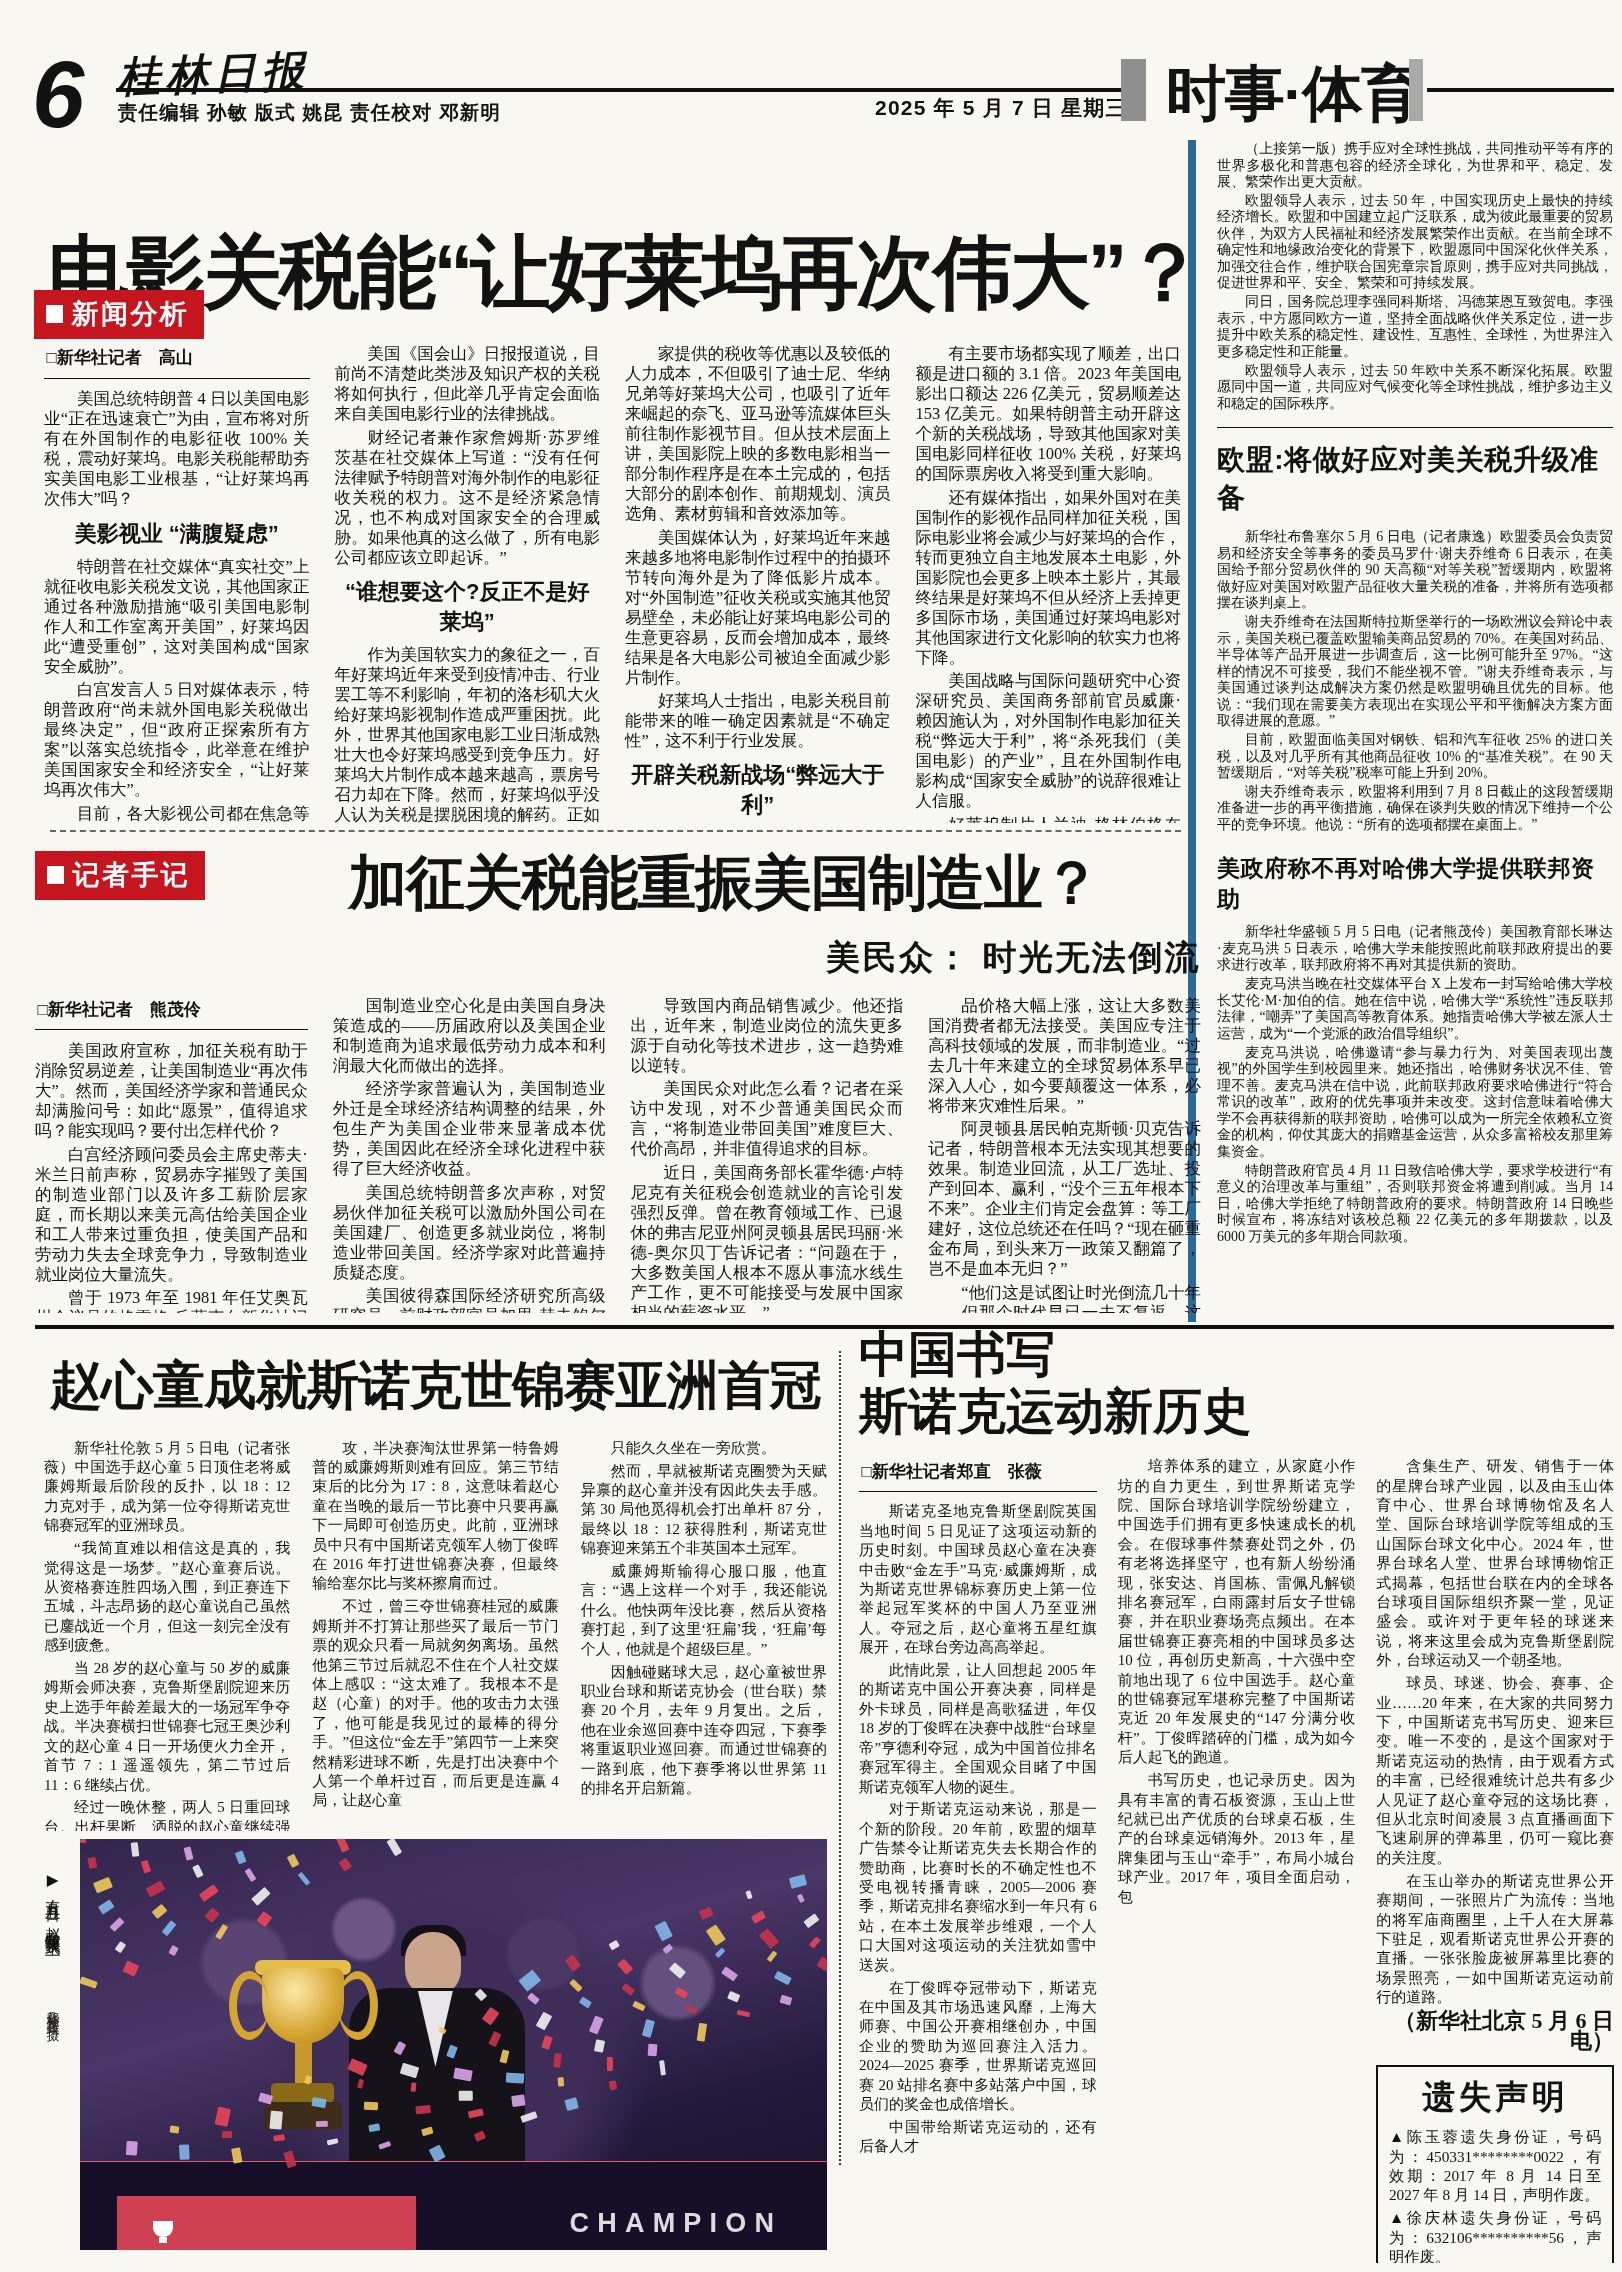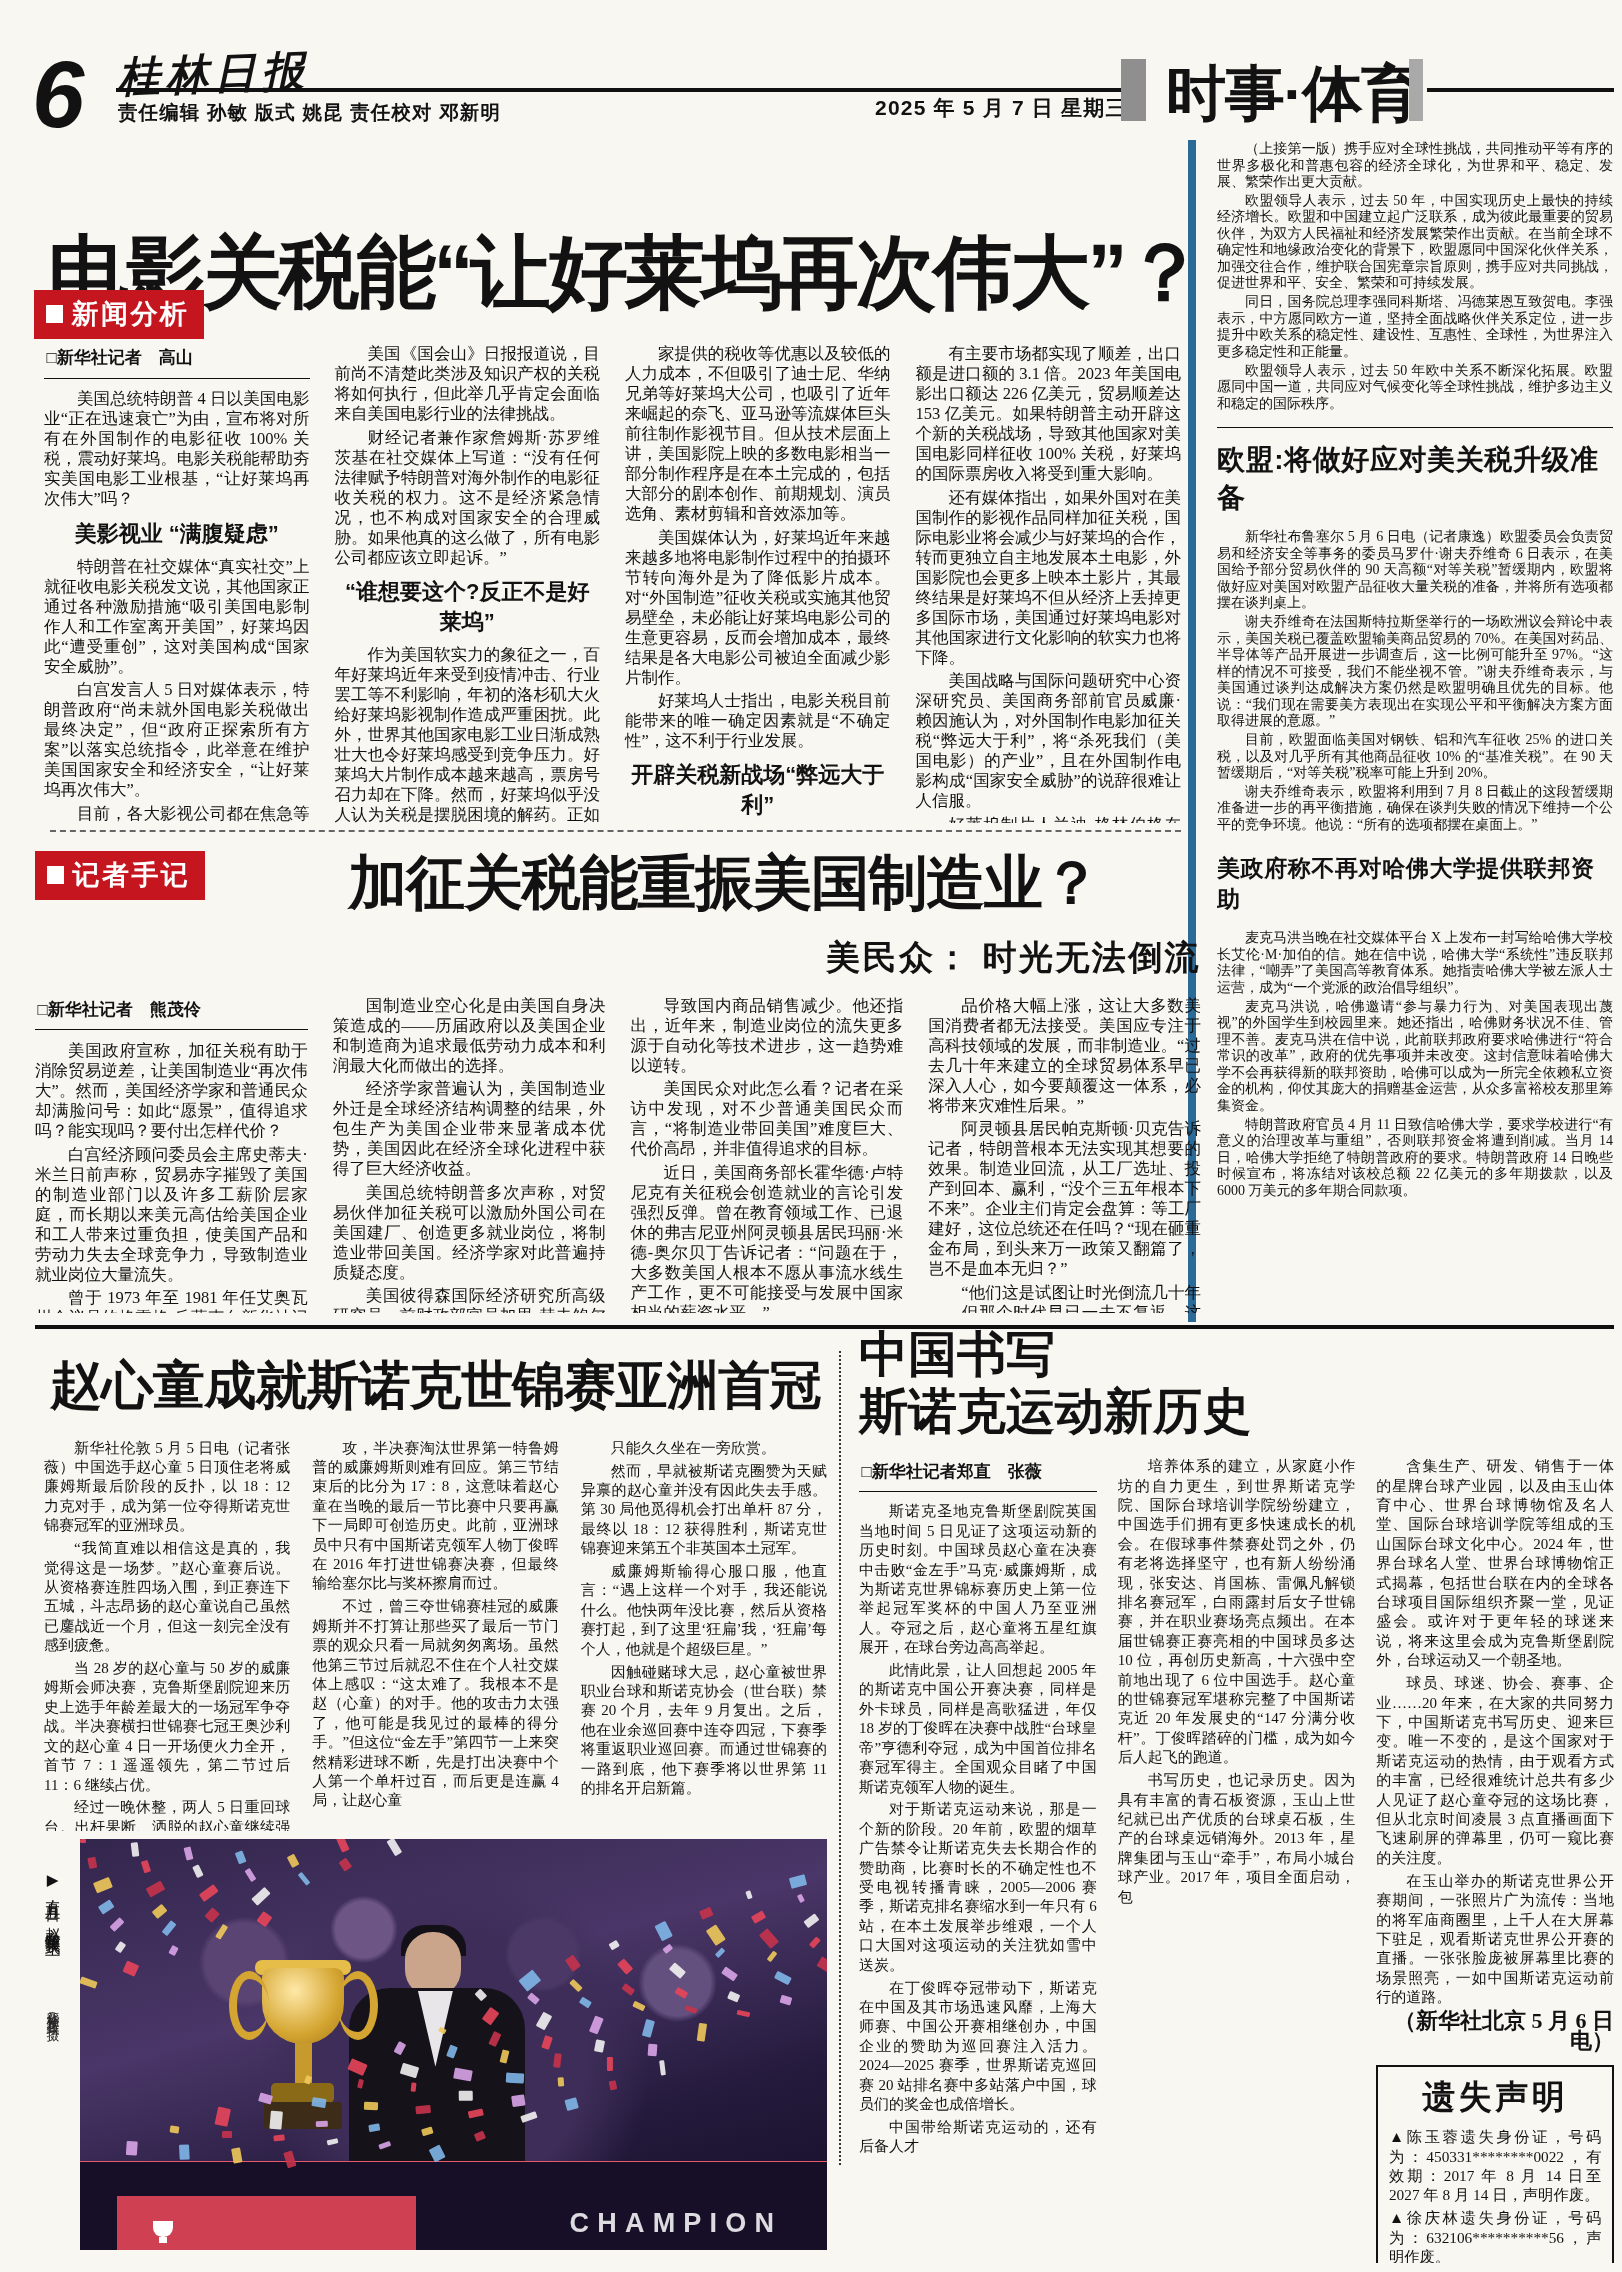--- a/index.html
+++ b/index.html
@@ -37,21 +37,21 @@
           padding:2.4px 0 8.2px 2.4px;margin-bottom:10.6px;}
   .dateline{margin:2.4px 0 3.5px 0;text-align:right;font-weight:bold;font-size:22px;line-height:20px;}
   .film-body{left:44px;top:344px;width:1137px;height:479px;overflow:hidden;gap:25px;}
   .dashed{left:50px;top:830px;width:1131px;border-top:2.4px dashed #666;}
   
   .bluerule{left:1188px;top:140px;width:7.6px;height:1182px;background:#2c6a97;}
   .sidebar{left:1217px;top:141px;width:396px;height:1180px;overflow:hidden;}
   .sidebar .para{font-size:14px;line-height:16.5px;margin-bottom:2.4px;}
   .eu-rule{border-top:1.8px solid #111;margin:15.3px 0 13px 0;}
   .eu-title{font:bold 28px "Liberation Sans","DejaVu Sans",sans-serif;margin:0 0 11.8px 0;letter-spacing:0.6px;}
-  .harvard-title{font:900 23px "Liberation Serif","DejaVu Serif",serif;margin:20px 0 15px 0;letter-spacing:0.6px;}
+  .harvard-title{font:900 23px "Liberation Serif","DejaVu Serif",serif;margin:20px 0 9px 0;letter-spacing:0.6px;}
   
   .note{left:35px;top:844px;width:1166px;height:477px;}
   .badge2{left:0;top:7px;}
   .note-title{margin:0 0 0 212px;text-align:center;font:900 59px "Liberation Sans","DejaVu Sans",sans-serif;letter-spacing:-1.2px;}
   .note-sub{margin:10.6px 0 0 212px;text-align:right;font:bold 34px "Liberation Serif","DejaVu Serif",serif;letter-spacing:2.4px;}
   .note-body{margin-top:15.3px;height:317px;overflow:hidden;gap:25px;}
   .thickrule{left:35px;top:1325px;width:1579px;height:3.5px;background:#111;}
   
   .snooker{left:44px;top:1351px;width:783px;}
   .snooker-title{margin:0;text-align:center;font:900 52px "Liberation Serif","DejaVu Serif",serif;letter-spacing:-0.6px;}
@@ -160,20 +160,21 @@
   <div class="eu-rule"></div>
   <h2 class="eu-title">欧盟:将做好应对美关税升级准备</h2>
   <div>
       <p class="para">新华社布鲁塞尔 5 月 6 日电（记者康逸）欧盟委员会负责贸易和经济安全等事务的委员马罗什·谢夫乔维奇 6 日表示，在美国给予部分贸易伙伴的 90 天高额“对等关税”暂缓期内，欧盟将做好应对美国对欧盟产品征收大量关税的准备，并将所有选项都摆在谈判桌上。</p>
       <p class="para">谢夫乔维奇在法国斯特拉斯堡举行的一场欧洲议会辩论中表示，美国关税已覆盖欧盟输美商品贸易的 70%。在美国对药品、半导体等产品开展进一步调查后，这一比例可能升至 97%。“这样的情况不可接受，我们不能坐视不管。”谢夫乔维奇表示，与美国通过谈判达成解决方案仍然是欧盟明确且优先的目标。他说：“我们现在需要美方表现出在实现公平和平衡解决方案方面取得进展的意愿。”</p>
       <p class="para">目前，欧盟面临美国对钢铁、铝和汽车征收 25% 的进口关税，以及对几乎所有其他商品征收 10% 的“基准关税”。在 90 天暂缓期后，“对等关税”税率可能上升到 20%。</p>
       <p class="para">谢夫乔维奇表示，欧盟将利用到 7 月 8 日截止的这段暂缓期准备进一步的再平衡措施，确保在谈判失败的情况下维持一个公平的竞争环境。他说：“所有的选项都摆在桌面上。”</p>
     </div>
   <h2 class="harvard-title">美政府称不再对哈佛大学提供联邦资助</h2>
   <div>
+      <p class="para">新华社华盛顿 5 月 5 日电（记者熊茂伶）美国教育部长琳达·麦克马洪 5 日表示，哈佛大学未能按照此前联邦政府提出的要求进行改革，联邦政府将不再对其提供新的资助。</p>
       <p class="para">麦克马洪当晚在社交媒体平台 X 上发布一封写给哈佛大学校长艾伦·M·加伯的信。她在信中说，哈佛大学“系统性”违反联邦法律，“嘲弄”了美国高等教育体系。她指责哈佛大学被左派人士运营，成为“一个党派的政治倡导组织”。</p>
       <p class="para">麦克马洪说，哈佛邀请“参与暴力行为、对美国表现出蔑视”的外国学生到校园里来。她还指出，哈佛财务状况不佳、管理不善。麦克马洪在信中说，此前联邦政府要求哈佛进行“符合常识的改革”，政府的优先事项并未改变。这封信意味着哈佛大学不会再获得新的联邦资助，哈佛可以成为一所完全依赖私立资金的机构，仰仗其庞大的捐赠基金运营，从众多富裕校友那里筹集资金。</p>
       <p class="para">特朗普政府官员 4 月 11 日致信哈佛大学，要求学校进行“有意义的治理改革与重组”，否则联邦资金将遭到削减。当月 14 日，哈佛大学拒绝了特朗普政府的要求。特朗普政府 14 日晚些时候宣布，将冻结对该校总额 22 亿美元的多年期拨款，以及 6000 万美元的多年期合同款项。</p>
     </div>
 </div>
 
 <div class="abs note">
   <div class="abs badge badge2"><span class="sq"></span><span>记者手记</span></div>
   <h2 class="note-title">加征关税能重振美国制造业？</h2>
   <div class="note-sub">美民众： 时光无法倒流</div>

